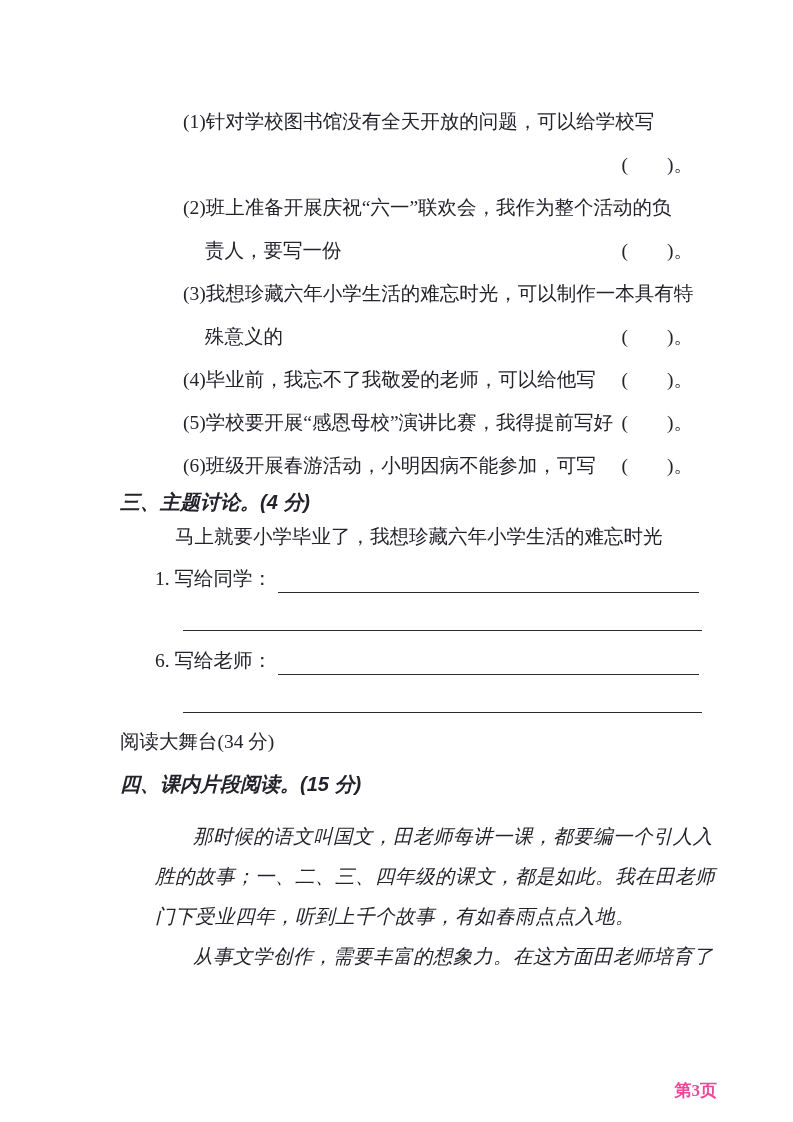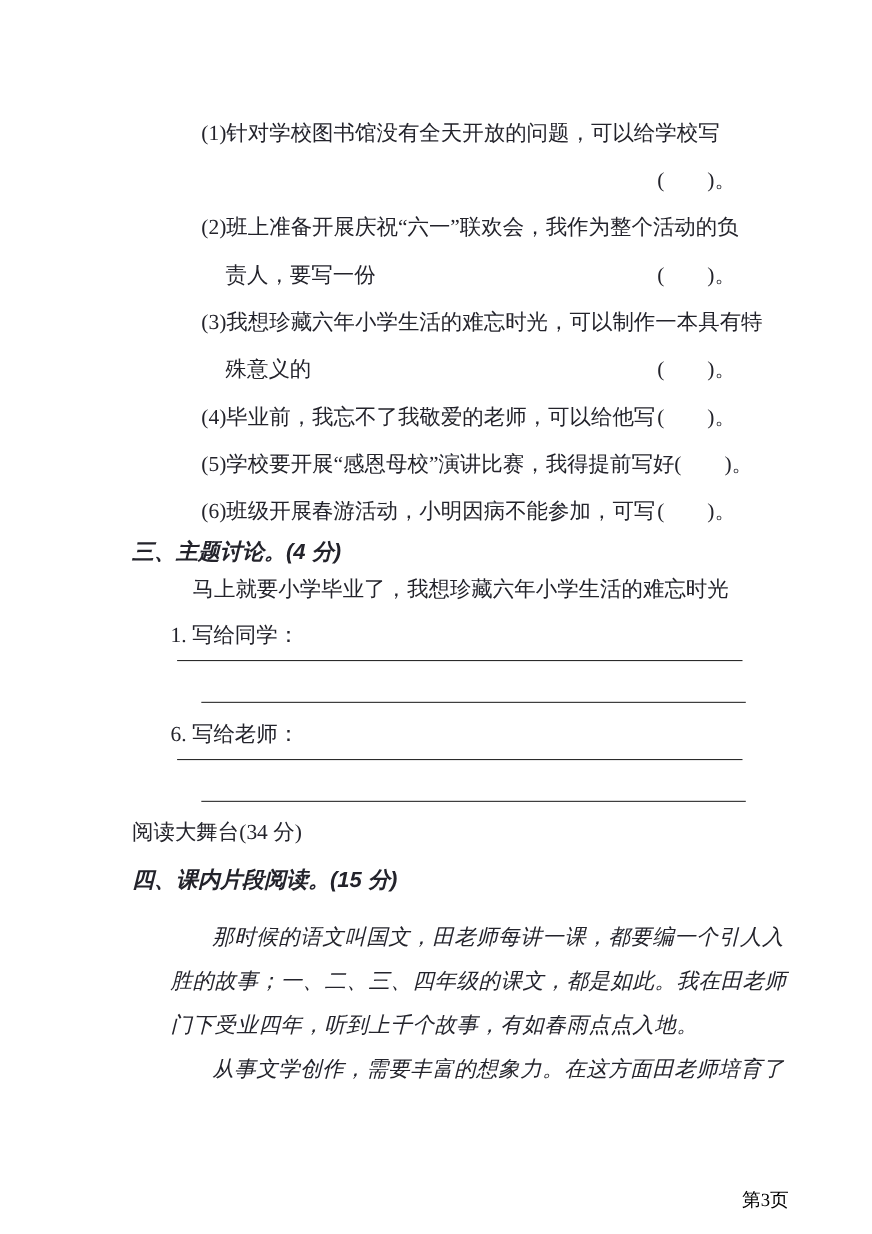--- a/index.html
+++ b/index.html
@@ -3,21 +3,21 @@
 <meta charset="utf-8">
 <style>
   html, body { margin: 0; padding: 0; background: #e8e8e8; }
   .page {
     position: relative;
     width: 793px;
     height: 1122px;
     margin: 0 auto;
     background: #ffffff;
     box-sizing: border-box;
-    padding: 100px 113px 0 120px;
+    padding: 100px 89px 0 120px;
     font-family: "Liberation Serif", "DejaVu Serif", serif;
     font-size: 19.5px;
     color: #23232b;
     overflow: hidden;
   }
   .qline { line-height: 43px; white-space: nowrap; }
   .hang { padding-left: 63px; }
   .blank-right { text-align: right; padding-right: 11px; }
   .split { display: flex; justify-content: space-between; }
   .split .lead { padding-left: 63px; }
@@ -27,21 +27,21 @@
     font-family: "Liberation Sans", "DejaVu Sans", sans-serif;
     font-weight: bold;
     font-size: 20px;
     line-height: 30px;
     white-space: nowrap;
     font-style: italic;
   }
   .intro-line { line-height: 40px; white-space: nowrap; }
   .intro-first { padding-left: 55px; }
   .intro-rest { padding-left: 27px; }
-  .answer-row { display: flex; line-height: 43px; padding-left: 35px; flex-direction: column; }
+  .answer-row { display: flex; line-height: 43px; padding-left: 35px; }
   .answer-row .rule {
     flex: 1;
     border-bottom: 1.5px solid #2b2b2b;
     margin: 0 5px 7px 6px;
   }
   .fill-line {
     height: 30px;
     margin-left: 63px;
     margin-right: 2px;
     border-bottom: 1.5px solid #2b2b2b;
@@ -56,21 +56,22 @@
     white-space: nowrap;
     padding-left: 35px;
     letter-spacing: 0.5px;
   }
   .passage-first { padding-left: 73px; }
   .footer {
     position: absolute;
     right: 76px;
     bottom: 20px;
     font-size: 17px;
-    color: #000000;
+    color: #ec4899;
+    font-weight: bold;
   }
 </style>
 </head>
 <body>
 
 <div class="page">
 
   <section>
     <div class="qline hang">(1)针对学校图书馆没有全天开放的问题，可以给学校写</div>
     <div class="qline blank-right">

